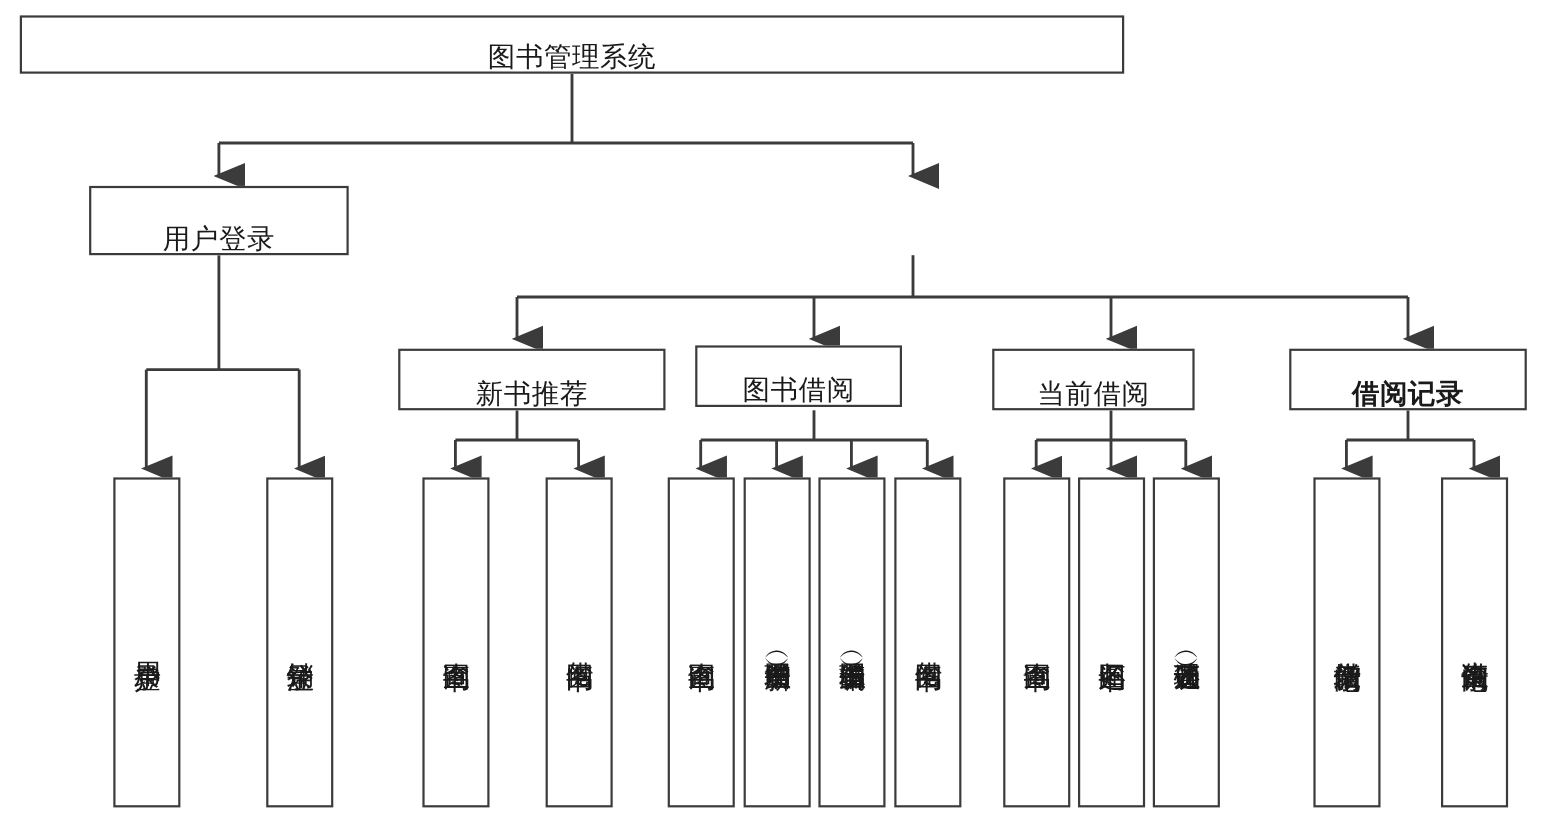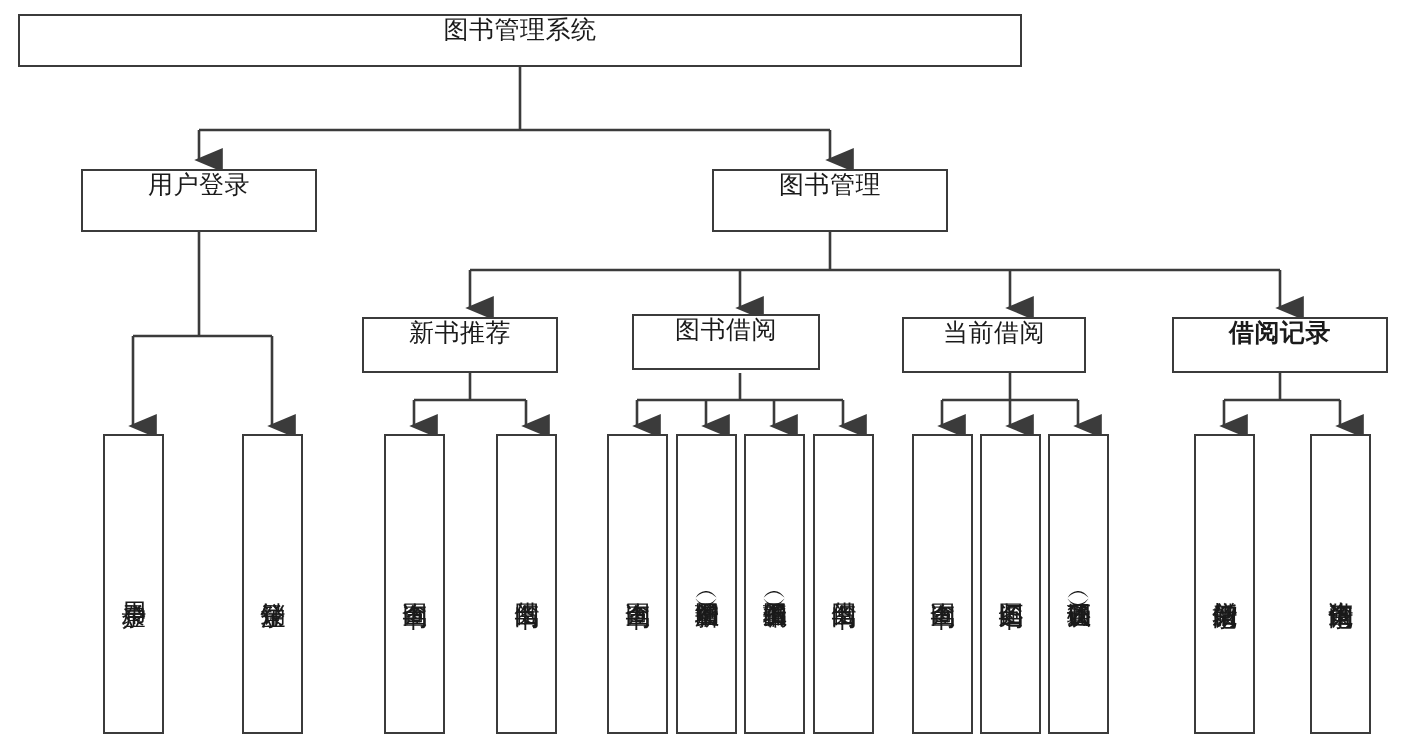--- a/index.html
+++ b/index.html
@@ -25,21 +25,21 @@
     width: 1405px;
     height: 747px;
     pointer-events: none;
   }
   .node {
     position: absolute;
     box-sizing: border-box;
     border: 2.5px solid #3b3b3b;
     background: #ffffff;
     display: flex;
-    align-items: flex-start;
+    align-items: flex-end;
     justify-content: center;
     color: #1a1a1a;
   }
   .node.horiz {
     font-size: 25px;
     letter-spacing: 0.5px;
     line-height: 1.1;
   }
   .node.root {
     font-size: 25px;
@@ -130,25 +130,22 @@
   </svg>
 
   <div class="node horiz root" style="left:18px; top:14px; width:1004px; height:53px;">
     <span>图书管理系统</span>
   </div>
 
   <div class="node horiz" style="left:81px; top:169px; width:236px; height:63px;">
     <span>用户登录</span>
   </div>
 
-  <div class="node horiz" style="left:712px; top:169px; width:236px; height:63px;">
-    <span>图书管理</span>
-  </div>
-
-  <div class="node horiz" style="left:362px; top:317px; width:196px; height:56px;">
+
+  <div class="node horiz" style="left:362px; top:317px; width:243px; height:56px;">
     <span>新书推荐</span>
   </div>
 
   <div class="node horiz" style="left:632px; top:314px; width:188px; height:56px;">
     <span>图书借阅</span>
   </div>
 
   <div class="node horiz" style="left:902px; top:317px; width:184px; height:56px;">
     <span>当前借阅</span>
   </div>

